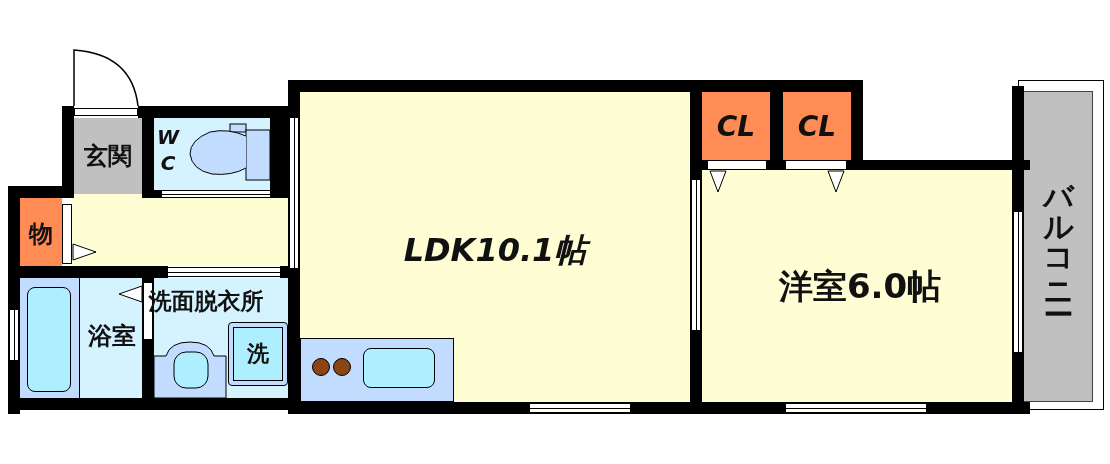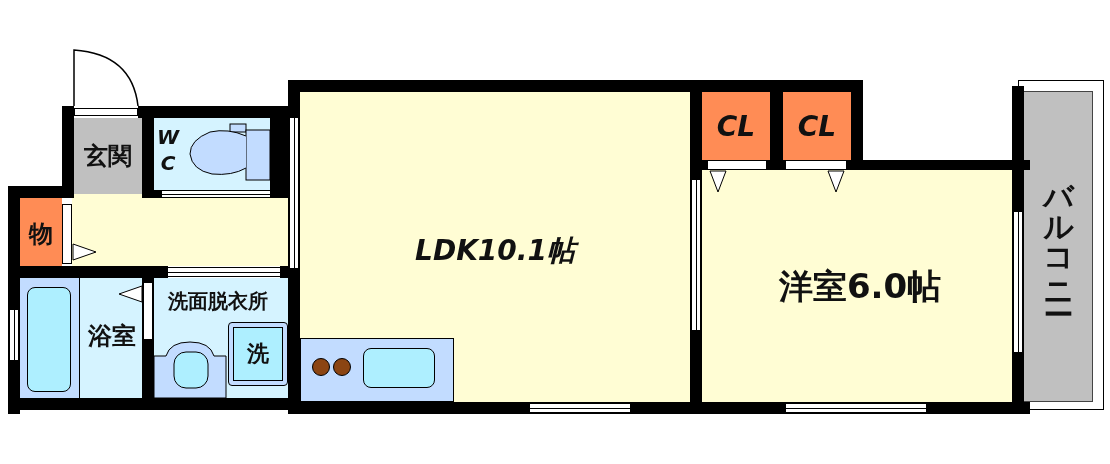--- a/index.html
+++ b/index.html
@@ -119,19 +119,19 @@
 <div class="abs" style="left:300px;top:338px;width:154px;height:64px;background:#C2DCFF;border:1px solid #000;"></div>
 <div class="abs" style="left:312px;top:358px;width:18px;height:18px;border-radius:50%;background:#8B4513;border:1px solid #000;"></div>
 <div class="abs" style="left:333px;top:358px;width:18px;height:18px;border-radius:50%;background:#8B4513;border:1px solid #000;"></div>
 <div class="abs" style="left:363px;top:348px;width:72px;height:40px;background:#AEEFFF;border:1px solid #000;border-radius:8px;"></div>
 
 <div class="lbl" style="left:74px;top:140px;width:68px;height:32px;font-size:24px;">玄関</div>
 <div class="lbl" style="left:158px;top:124px;width:20px;height:26px;font-size:20px;font-style:italic;">W</div>
 <div class="lbl" style="left:158px;top:150px;width:20px;height:26px;font-size:20px;font-style:italic;">C</div>
 <div class="lbl" style="left:20px;top:218px;width:42px;height:32px;font-size:24px;">物</div>
 <div class="lbl" style="left:82px;top:320px;width:60px;height:32px;font-size:24px;">浴室</div>
-<div class="lbl" style="left:152px;top:286px;width:132px;height:30px;font-size:20px;">洗面脱衣所</div>
+<div class="lbl" style="left:140px;top:286px;width:132px;height:30px;font-size:23px;">洗面脱衣所</div>
 <div class="lbl" style="left:234px;top:338px;width:48px;height:32px;font-size:22px;">洗</div>
-<div class="lbl" style="left:370px;top:226px;width:250px;height:50px;font-size:28px;font-style:italic;">LDK10.1帖</div>
+<div class="lbl" style="left:370px;top:226px;width:250px;height:50px;font-size:32px;font-style:italic;">LDK10.1帖</div>
 <div class="lbl" style="left:760px;top:262px;width:200px;height:50px;font-size:34px;">洋室6.0帖</div>
 <div class="lbl" style="left:702px;top:108px;width:68px;height:36px;font-size:28px;font-style:italic;">CL</div>
 <div class="lbl" style="left:783px;top:108px;width:68px;height:36px;font-size:28px;font-style:italic;">CL</div>
 <div class="lbl" style="left:1040px;top:140px;width:36px;height:180px;font-size:30px;writing-mode:vertical-rl;">バルコニー</div>
 
 </body></html>

